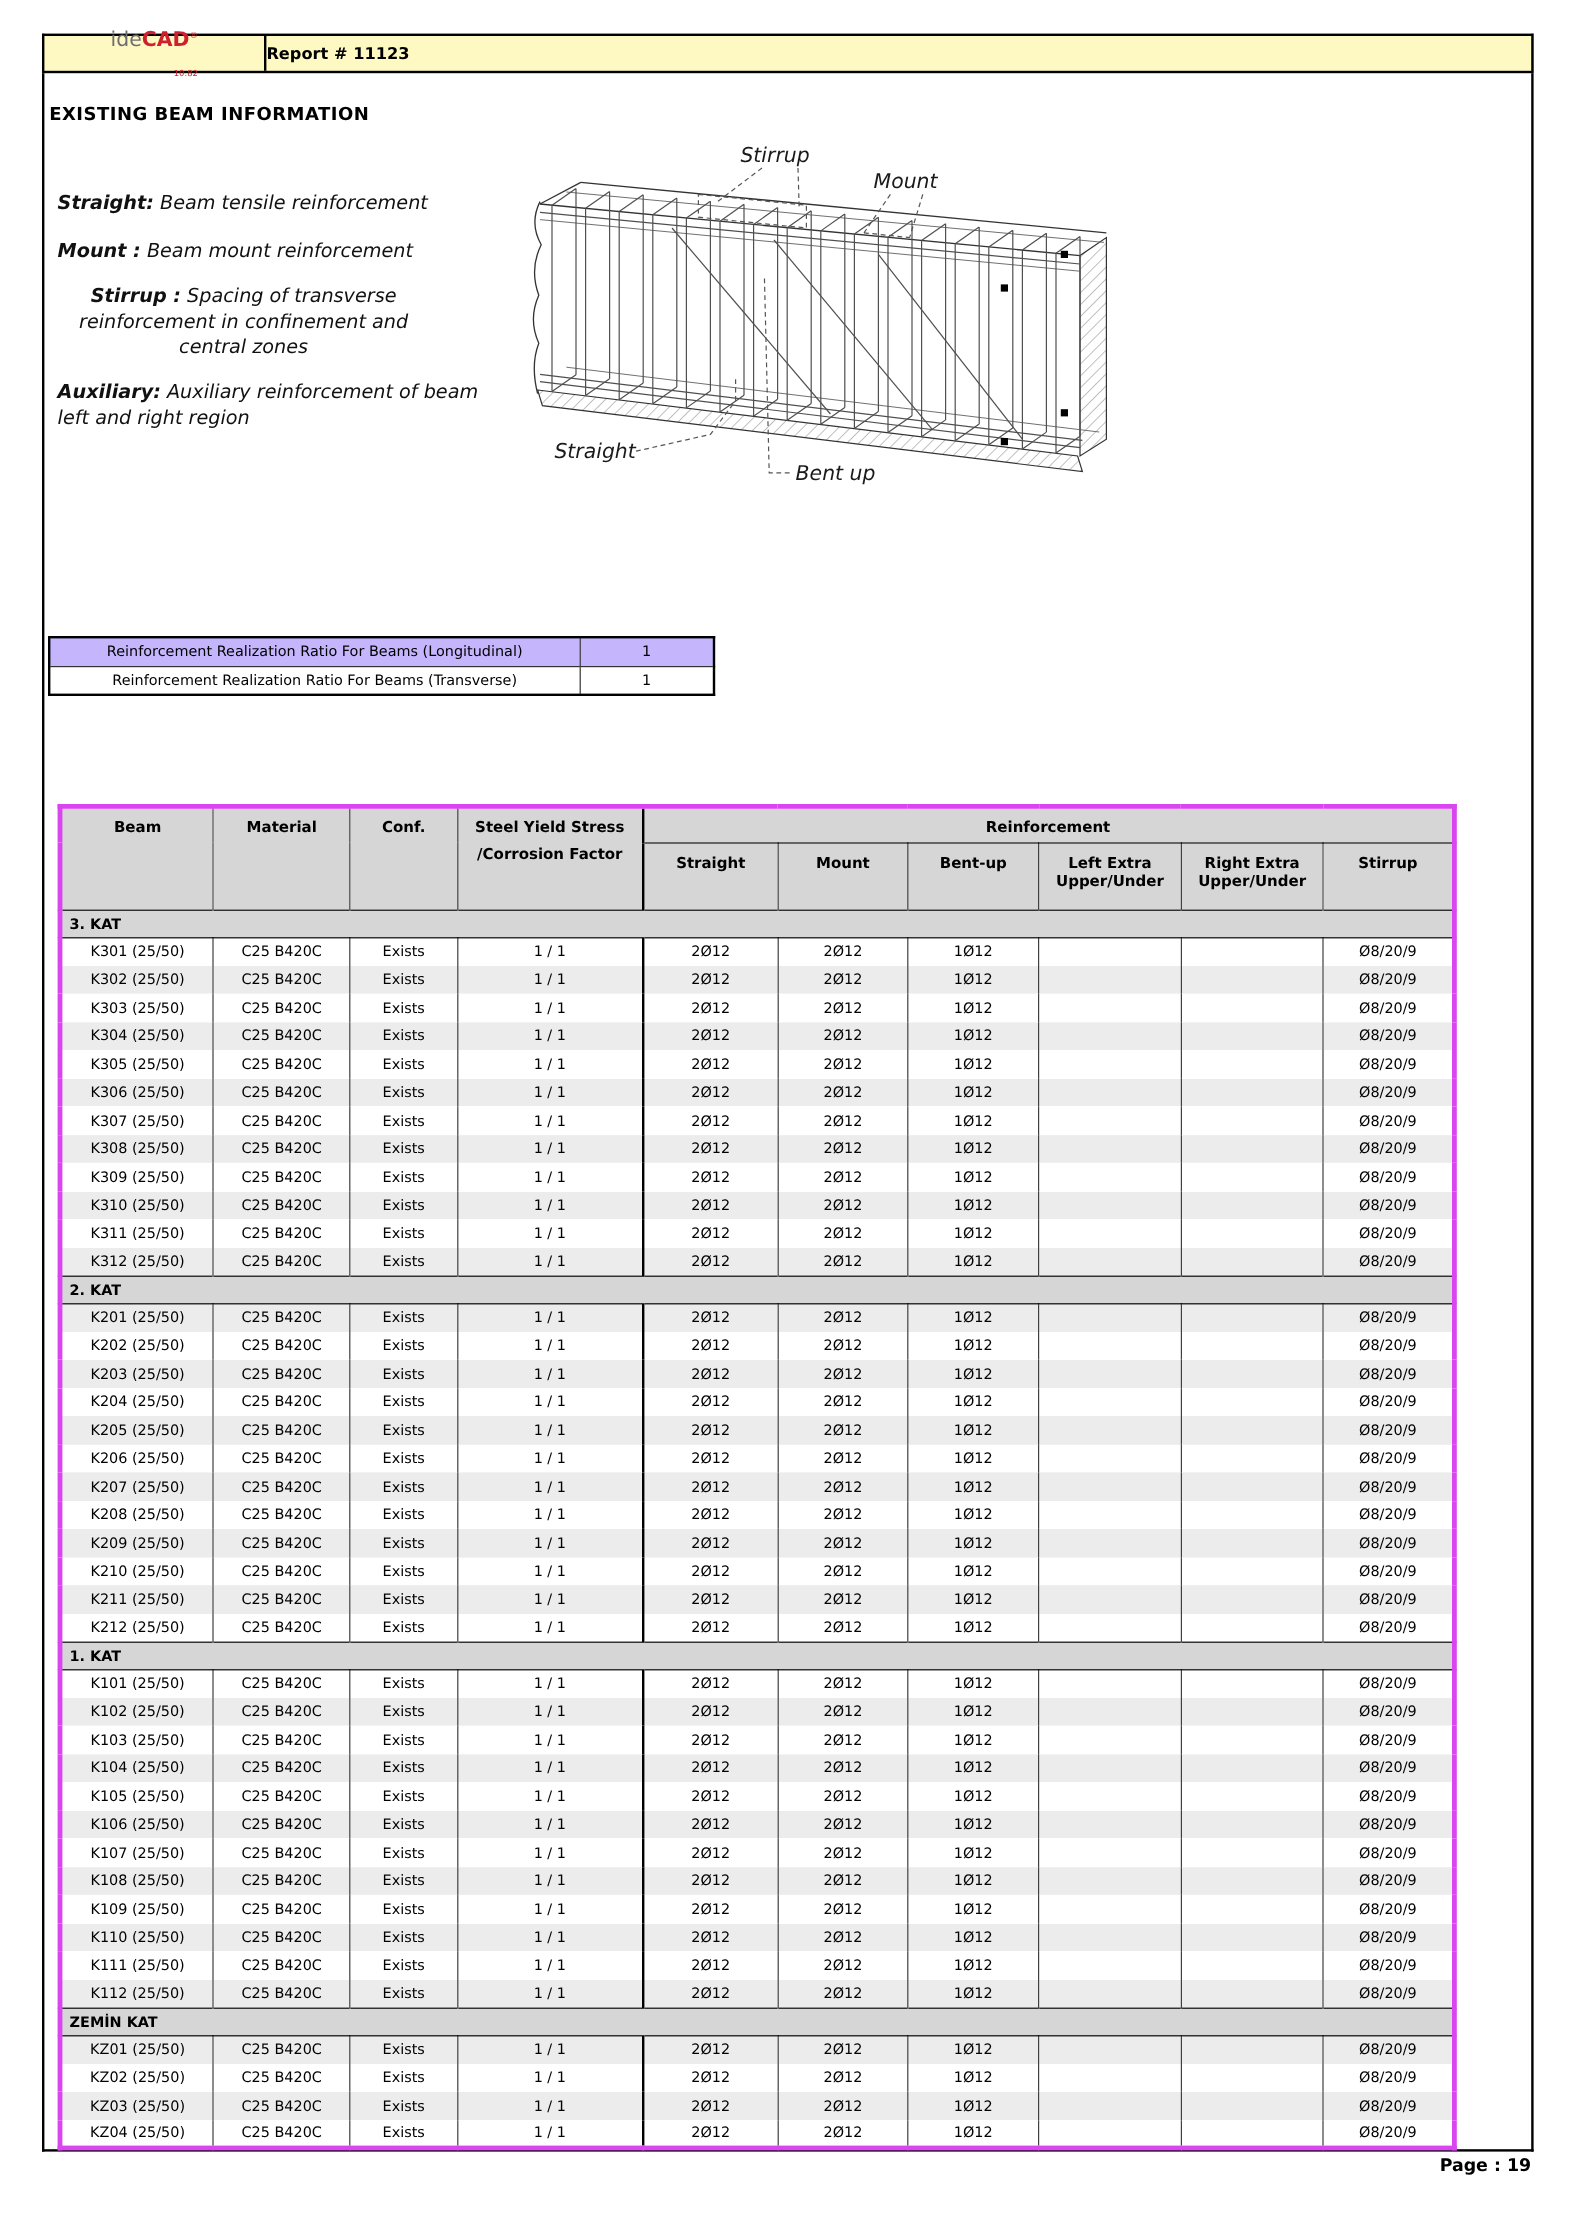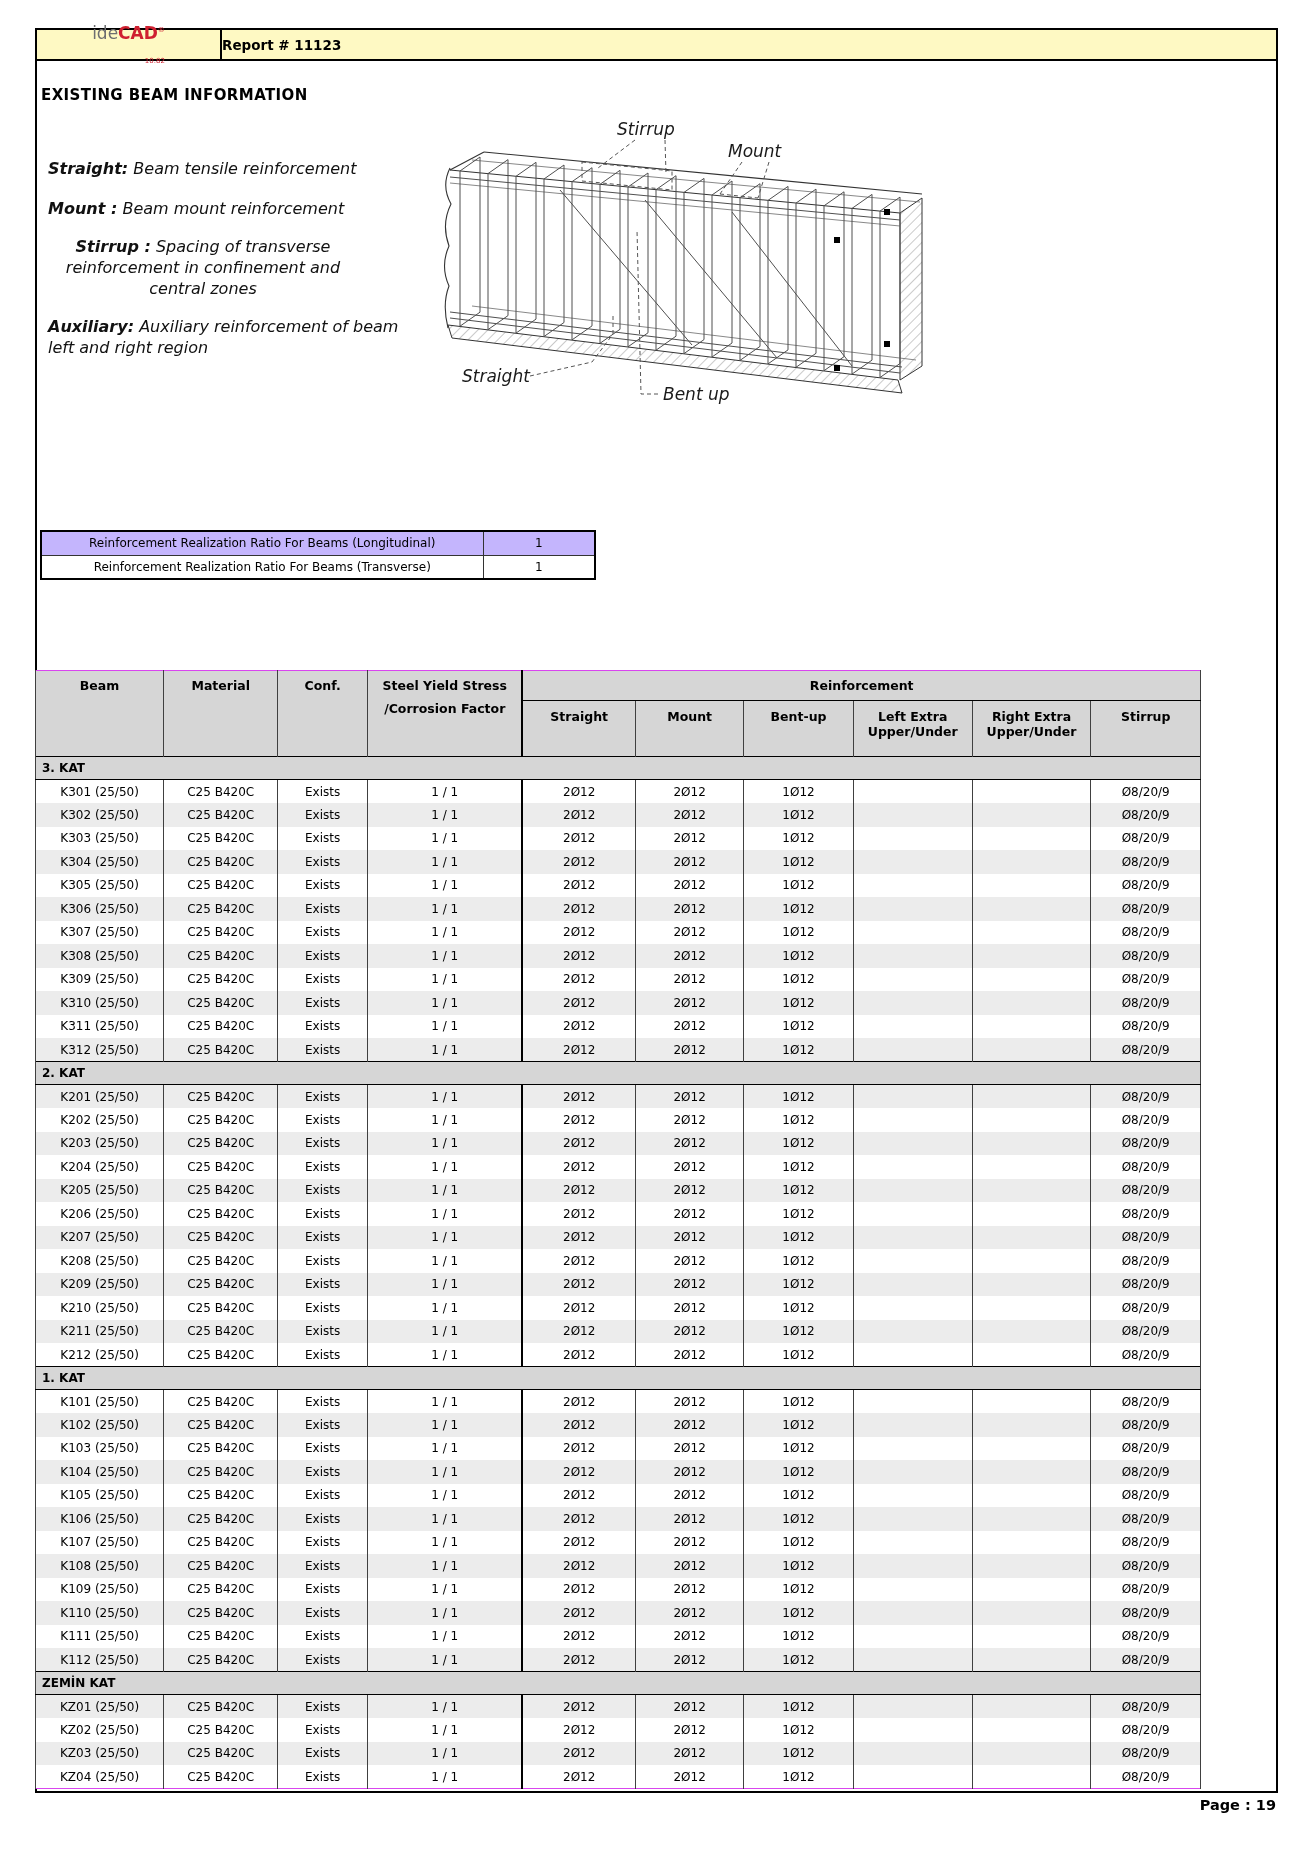--- a/index.html
+++ b/index.html
@@ -47,21 +47,21 @@
   
   .options-table { position:absolute; left:40px; top:530px; width:556px; border-collapse:collapse; table-layout:fixed; }
   .options-table td { border:1px solid #333; font-size:12px; text-align:center; height:24px; }
   .options-table .opt-head { background:#d6d6d6; font-weight:bold; font-size:12.5px; height:26px; }
   .options-table { border:2px solid #000; }
   .opt-row-a { background:#c4b5fd; }
   .opt-row-b { background:#ffffff; }
   .opt-val-col { width:112px; }
 
   
-  .beam-table { position:absolute; left:35px; top:670px; width:1166px; border-collapse:collapse; table-layout:fixed; border:1px solid #d946ef; }
+  .beam-table { position:absolute; left:48px; top:670px; width:1166px; border-collapse:collapse; table-layout:fixed; border:4px solid #d946ef; }
   .beam-table th, .beam-table td { border-left:1px solid #404040; border-right:1px solid #404040; font-weight:normal; overflow:hidden; white-space:nowrap; }
   .beam-table thead th { background:#d6d6d6; font-weight:bold; font-size:12.5px; vertical-align:top; }
   .hrow1 th { height:30px; padding-top:7px; }
   .th-group { border-bottom:1px solid #000; text-align:center; }
   .hrow2 th { height:56px; padding-top:8px; text-align:center; }
   .two-line .l2 { margin-top:0; font-weight:bold; }
   .steel-cell div { line-height:15px; }
   .steel-cell .sl2 { margin-top:8px; }
   .beam-table thead { border-bottom:1px solid #000; }
   .section-row td { background:#d6d6d6; font-weight:bold; font-size:12px; text-align:left; padding-left:6px;

